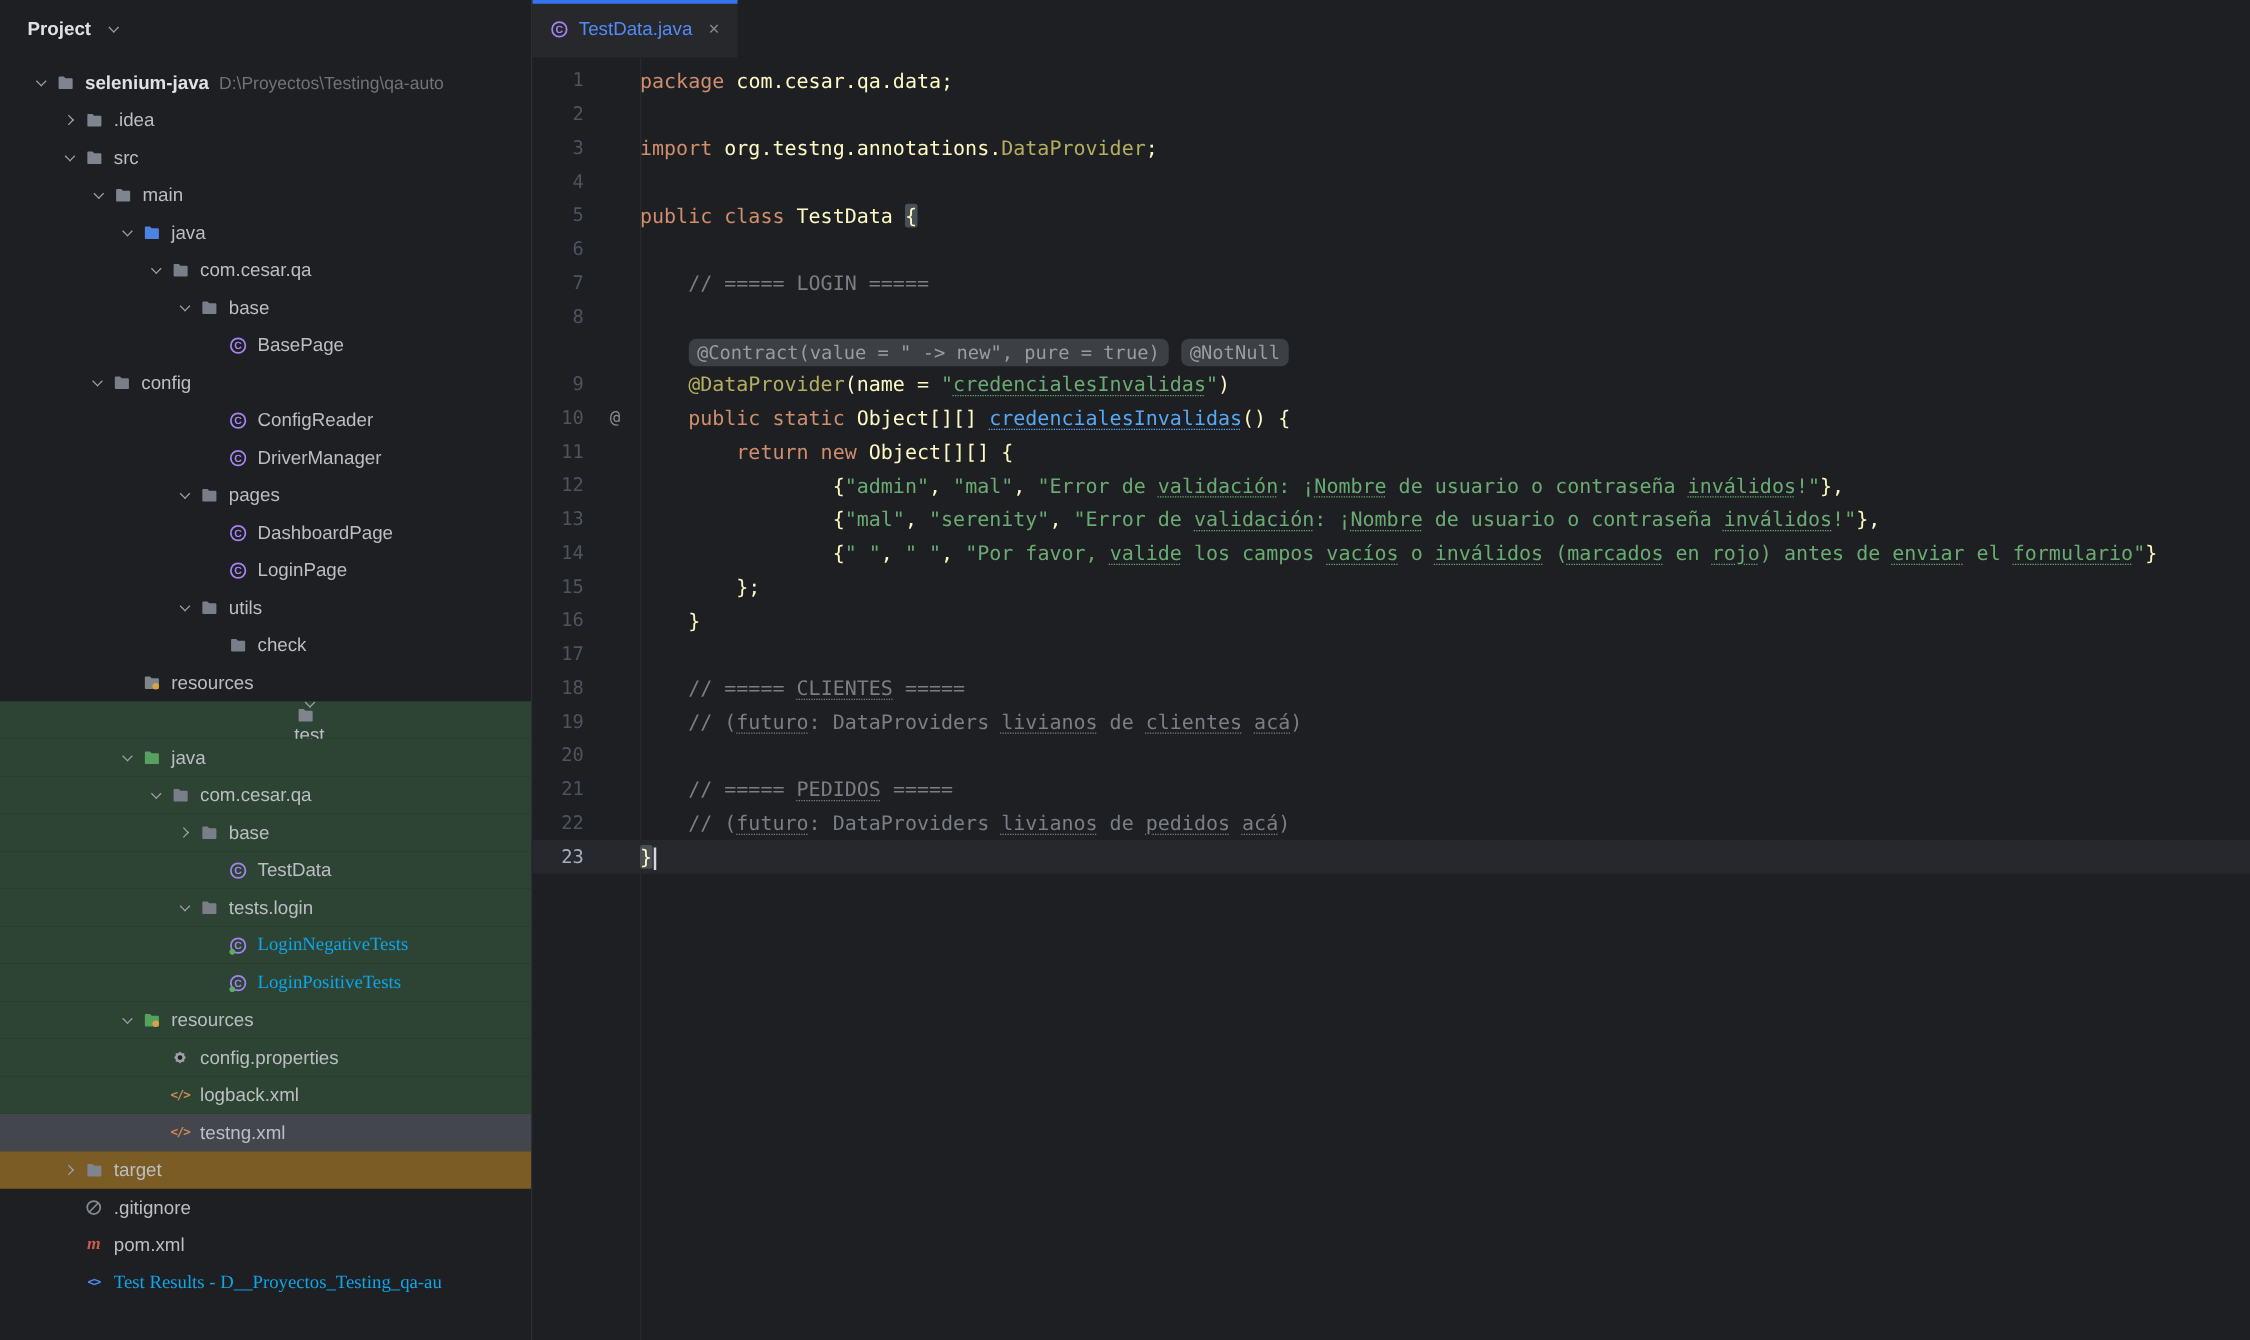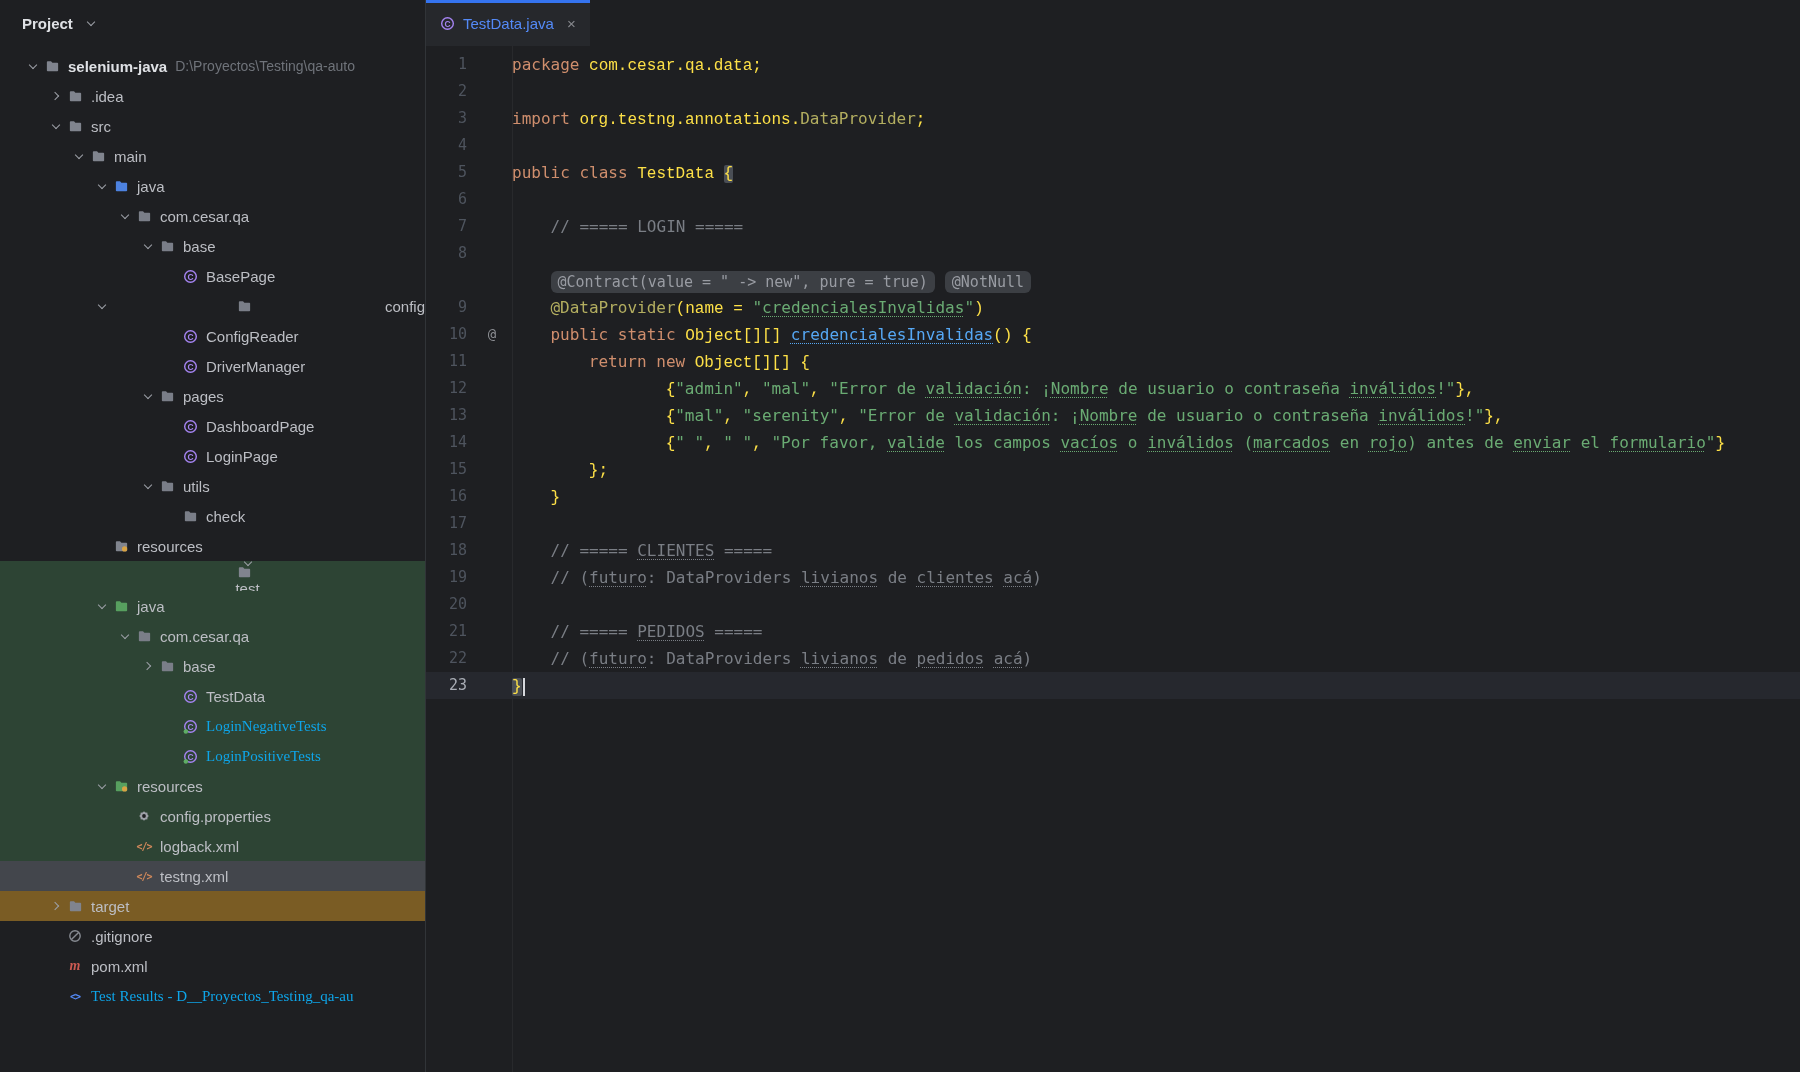--- a/index.html
+++ b/index.html
@@ -51,21 +51,21 @@
   .code { flex:1; padding-top:5px; font-family:"DejaVu Sans Mono", monospace; font-size:16px; position:relative; overflow:hidden; }
   .code::before { content:""; position:absolute; left:86px; top:0; bottom:0; width:1px; background:#28292c; }
   .code-line { display:flex; height:27px; line-height:27px; position:relative; }
   .code-line.current { background:#26282e; }
   .line-num { width:46px; min-width:46px; text-align:right; padding-right:5px; color:#4e545e; font-size:15px; }
   .code-line.current .line-num { color:#a9adb5; }
   .gutter-icon { width:40px; min-width:40px; text-align:center; color:#8c8e93; font-size:14px; }
   .line-text { white-space:pre; }
 
   .tk-k { color:#cf8e6d; }
-  .tk-d { color:#fde047;font-family:Liberation Mono, monospace; }
+  .tk-d { color:#fef9c3; }
   .tk-s { color:#6aab73; }
   .tk-c { color:#7a7e85; }
   .tk-a { color:#b3ae60; }
   .tk-m { color:#56a8f5; }
   .tk-u { text-decoration:underline dotted; text-decoration-thickness:1px; text-underline-offset:3px; }
   .tk-hl { background:#4a4e55; border-radius:2px; }
 
   .inlay-chip { display:inline-block; background:#3c3f44; color:#999ca3; border-radius:6px;
     padding:0 7px; margin-right:10px; font-size:15px; line-height:22px; height:22px; vertical-align:middle; }
   .cursor { display:inline-block; width:2px; height:18px; background:#d6d8dd; vertical-align:middle; margin-left:1px; }
@@ -148,21 +148,21 @@
         <div class="tree-row" style="padding-left: 162px;">
           <span class="chev none"></span>
           <span class="tree-icon">
             <svg width="15" height="15" viewBox="0 0 16 16">
               <circle cx="8" cy="8" r="6.2" fill="none" stroke="#a584f2" stroke-width="1.5"></circle>
               <text x="8" y="11.2" text-anchor="middle" font-size="9" font-weight="bold" font-family="sans-serif" fill="#a584f2">C</text>
             </svg>
           </span>
           <span class="tree-label">BasePage</span>
         </div>
-        <div class="tree-row" style="padding-left: 93px; justify-content: space-between;">
+        <div class="tree-row" style="padding-left: 69px;">
           <span class="chev down"></span>
           <span class="tree-icon">
             <svg width="15" height="15" viewBox="0 0 16 16">
               <path d="M2 3.2c0-.5.4-.9.9-.9h3.5l1.5 1.6h5.2c.5 0 .9.4.9.9v7.4c0 .5-.4.9-.9.9H2.9c-.5 0-.9-.4-.9-.9z" fill="#7a7e88"></path>
             </svg>
           </span>
           <span class="tree-label">config</span>
         </div>
         <div class="tree-row" style="padding-left: 162px;">
           <span class="chev none"></span>
@@ -279,20 +279,29 @@
         </div>
         <div class="tree-row bg-test" style="padding-left: 162px;">
           <span class="chev none"></span>
           <span class="tree-icon">
             <svg width="15" height="15" viewBox="0 0 16 16">
               <circle cx="8" cy="8" r="6.2" fill="none" stroke="#a584f2" stroke-width="1.5"></circle>
               <text x="8" y="11.2" text-anchor="middle" font-size="9" font-weight="bold" font-family="sans-serif" fill="#a584f2">C</text>
             </svg>
           </span>
           <span class="tree-label">TestData</span>
+        </div>
+        <div class="tree-row bg-test" style="padding-left: 139px;">
+          <span class="chev down"></span>
+          <span class="tree-icon">
+            <svg width="15" height="15" viewBox="0 0 16 16">
+              <path d="M2 3.2c0-.5.4-.9.9-.9h3.5l1.5 1.6h5.2c.5 0 .9.4.9.9v7.4c0 .5-.4.9-.9.9H2.9c-.5 0-.9-.4-.9-.9z" fill="#7a7e88"></path>
+            </svg>
+          </span>
+          <span class="tree-label">tests.login</span>
         </div>
         <div class="tree-row bg-test" style="padding-left: 162px;">
           <span class="chev none"></span>
           <span class="tree-icon">
             <svg width="15" height="15" viewBox="0 0 16 16">
               <circle cx="8" cy="8" r="6.2" fill="none" stroke="#a584f2" stroke-width="1.5"></circle>
               <text x="8" y="11.2" text-anchor="middle" font-size="9" font-weight="bold" font-family="sans-serif" fill="#a584f2">C</text>
               <circle cx="3" cy="13.3" r="2.4" fill="#5fad65"></circle>
             </svg>
           </span>

